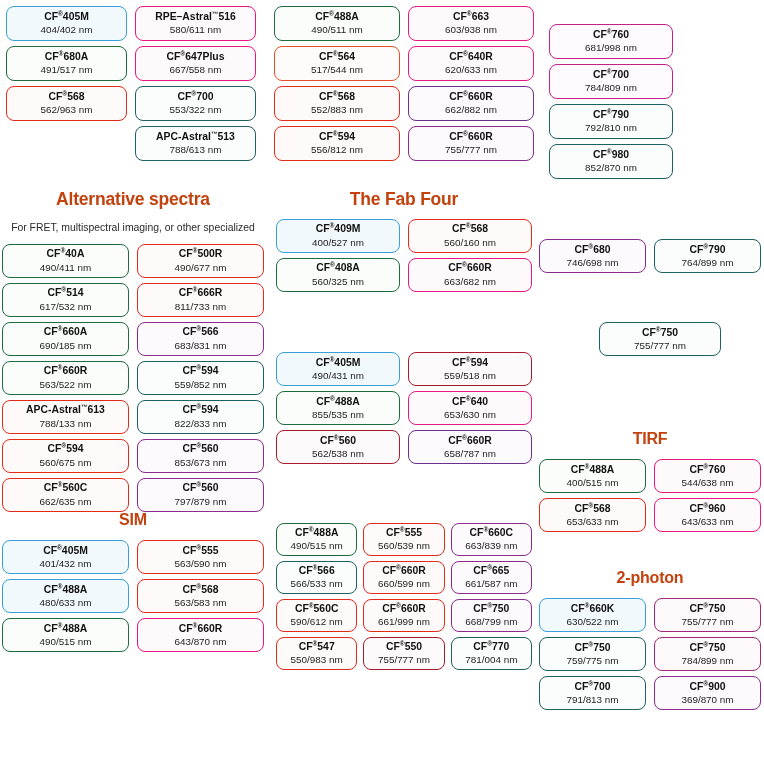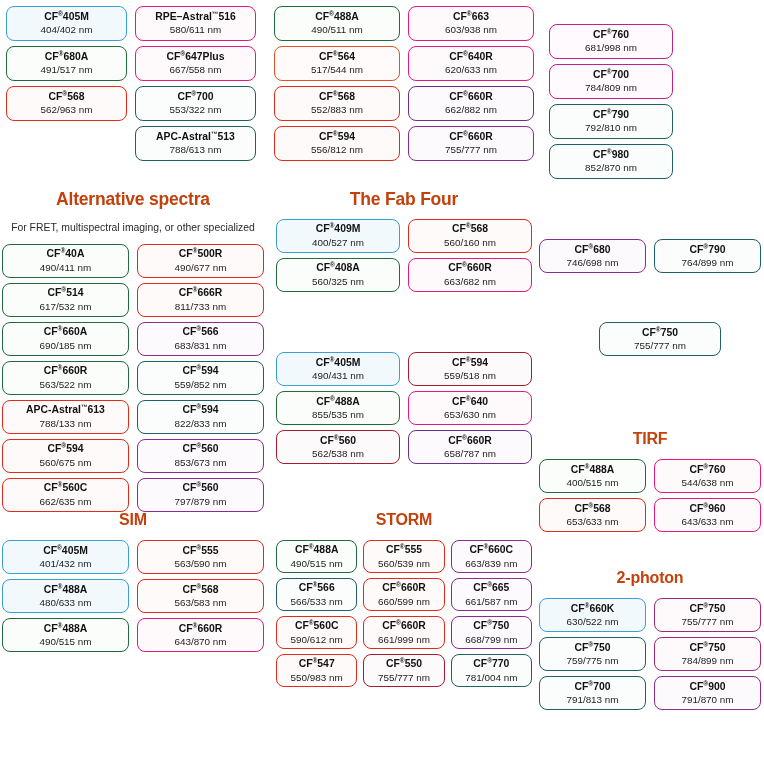--- a/index.html
+++ b/index.html
@@ -315,21 +315,20 @@
           <div class="ex">490/515 nm</div>
         </div>
         <div class="pill c-pink">
           <div class="nm">CF<sup>®</sup>660R</div>
           <div class="ex">643/870 nm</div>
         </div>
       </div>
   </div>
 
   <div class="block" style="left:276px;top:511px;width:256px;">
-    <div class="sect-title med">STORM</div>
     <div class="grid cols3" style="gap:5px 6px;grid-auto-rows:33px;margin-top:12px;">
         <div class="pill c-green">
           <div class="nm">CF<sup>®</sup>488A</div>
           <div class="ex">490/515 nm</div>
         </div>
         <div class="pill c-red">
           <div class="nm">CF<sup>®</sup>555</div>
           <div class="ex">560/539 nm</div>
         </div>
         <div class="pill c-purple">
@@ -437,18 +436,18 @@
         <div class="pill c-plum">
           <div class="nm">CF<sup>®</sup>750</div>
           <div class="ex">784/899 nm</div>
         </div>
         <div class="pill c-teal">
           <div class="nm">CF<sup>®</sup>700</div>
           <div class="ex">791/813 nm</div>
         </div>
         <div class="pill c-purple">
           <div class="nm">CF<sup>®</sup>900</div>
-          <div class="ex">791/870 nm</div>
+          <div class="ex">369/870 nm</div>
         </div>
       </div>
   </div>
 
 </div>
 
 </body></html>

